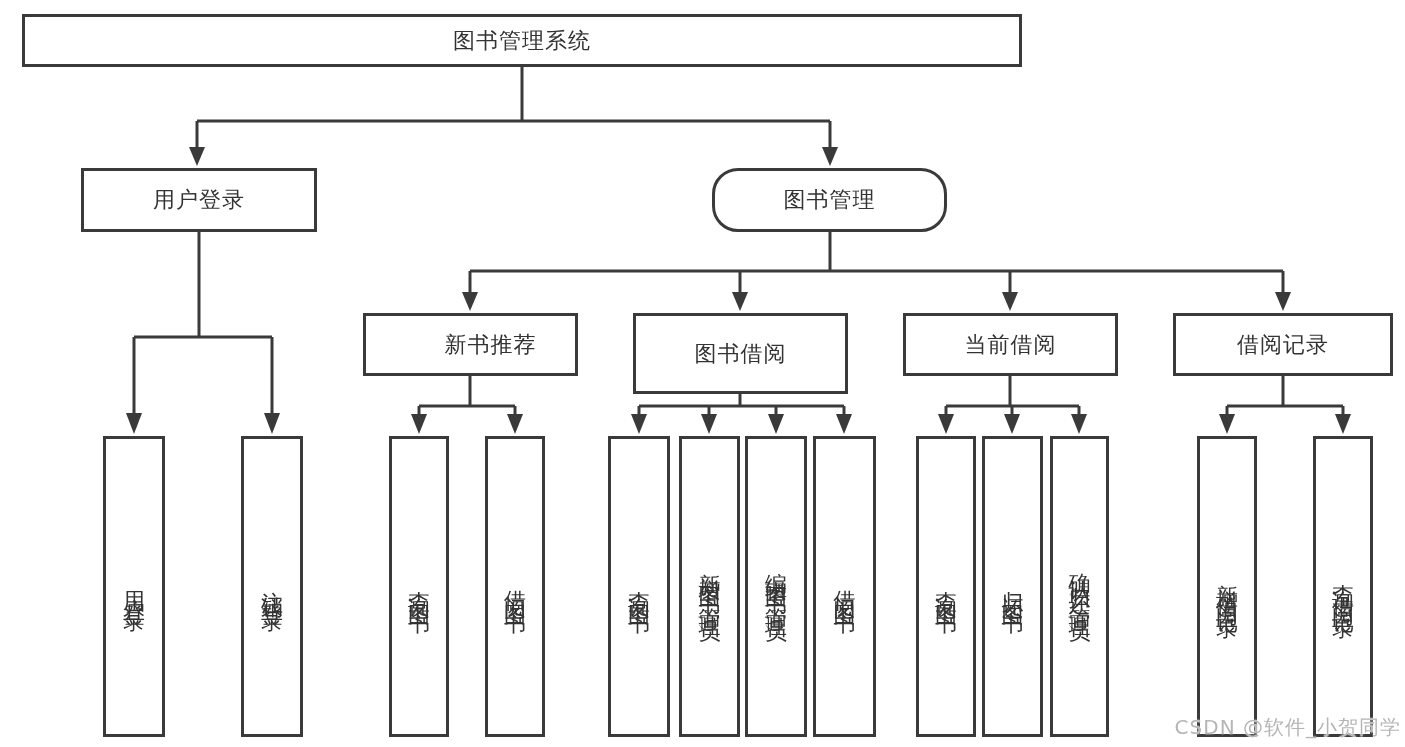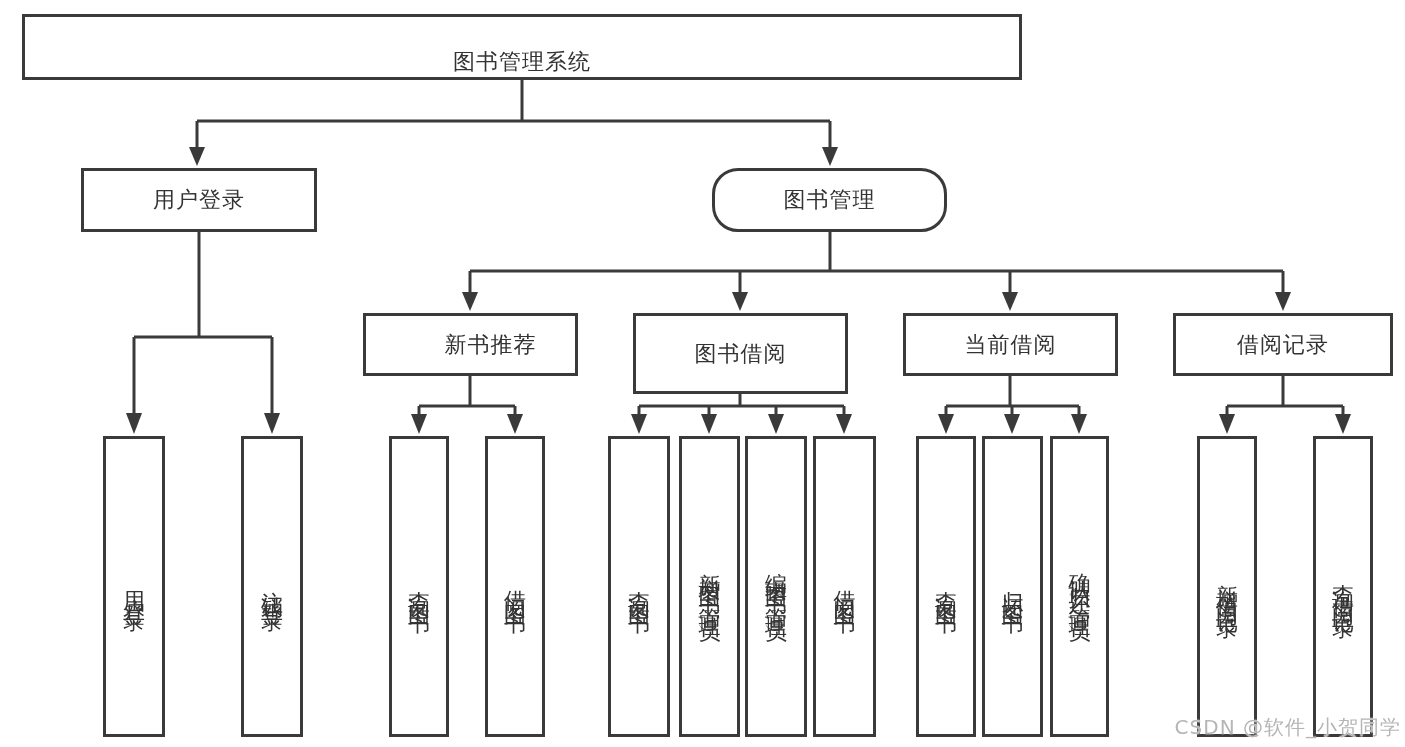--- a/index.html
+++ b/index.html
@@ -141,21 +141,21 @@
       <path d="M1227 406 H1343"></path>
       <path d="M1227 406 V417"></path>
       <path d="M1343 406 V417"></path>
     </g>
     <g fill="#3a3a3a" stroke="none">
       <polygon points="1219,414 1235,414 1227,434"></polygon>
       <polygon points="1335,414 1351,414 1343,434"></polygon>
     </g>
   </svg>
 
-  <div class="node" style="left:22px; top:14px; width:1000px; height:66px;align-items:flex-end;">
+  <div class="node" style="left:22px; top:14px; width:1000px; height:53px;">
     <span>图书管理系统</span>
   </div>
 
   <div class="node" style="left:81px; top:168px; width:236px; height:64px;">
     <span>用户登录</span>
   </div>
   <div class="node" style="left:712px; top:168px; width:235px; height:64px;border-radius:26px;">
     <span>图书管理</span>
   </div>
 

